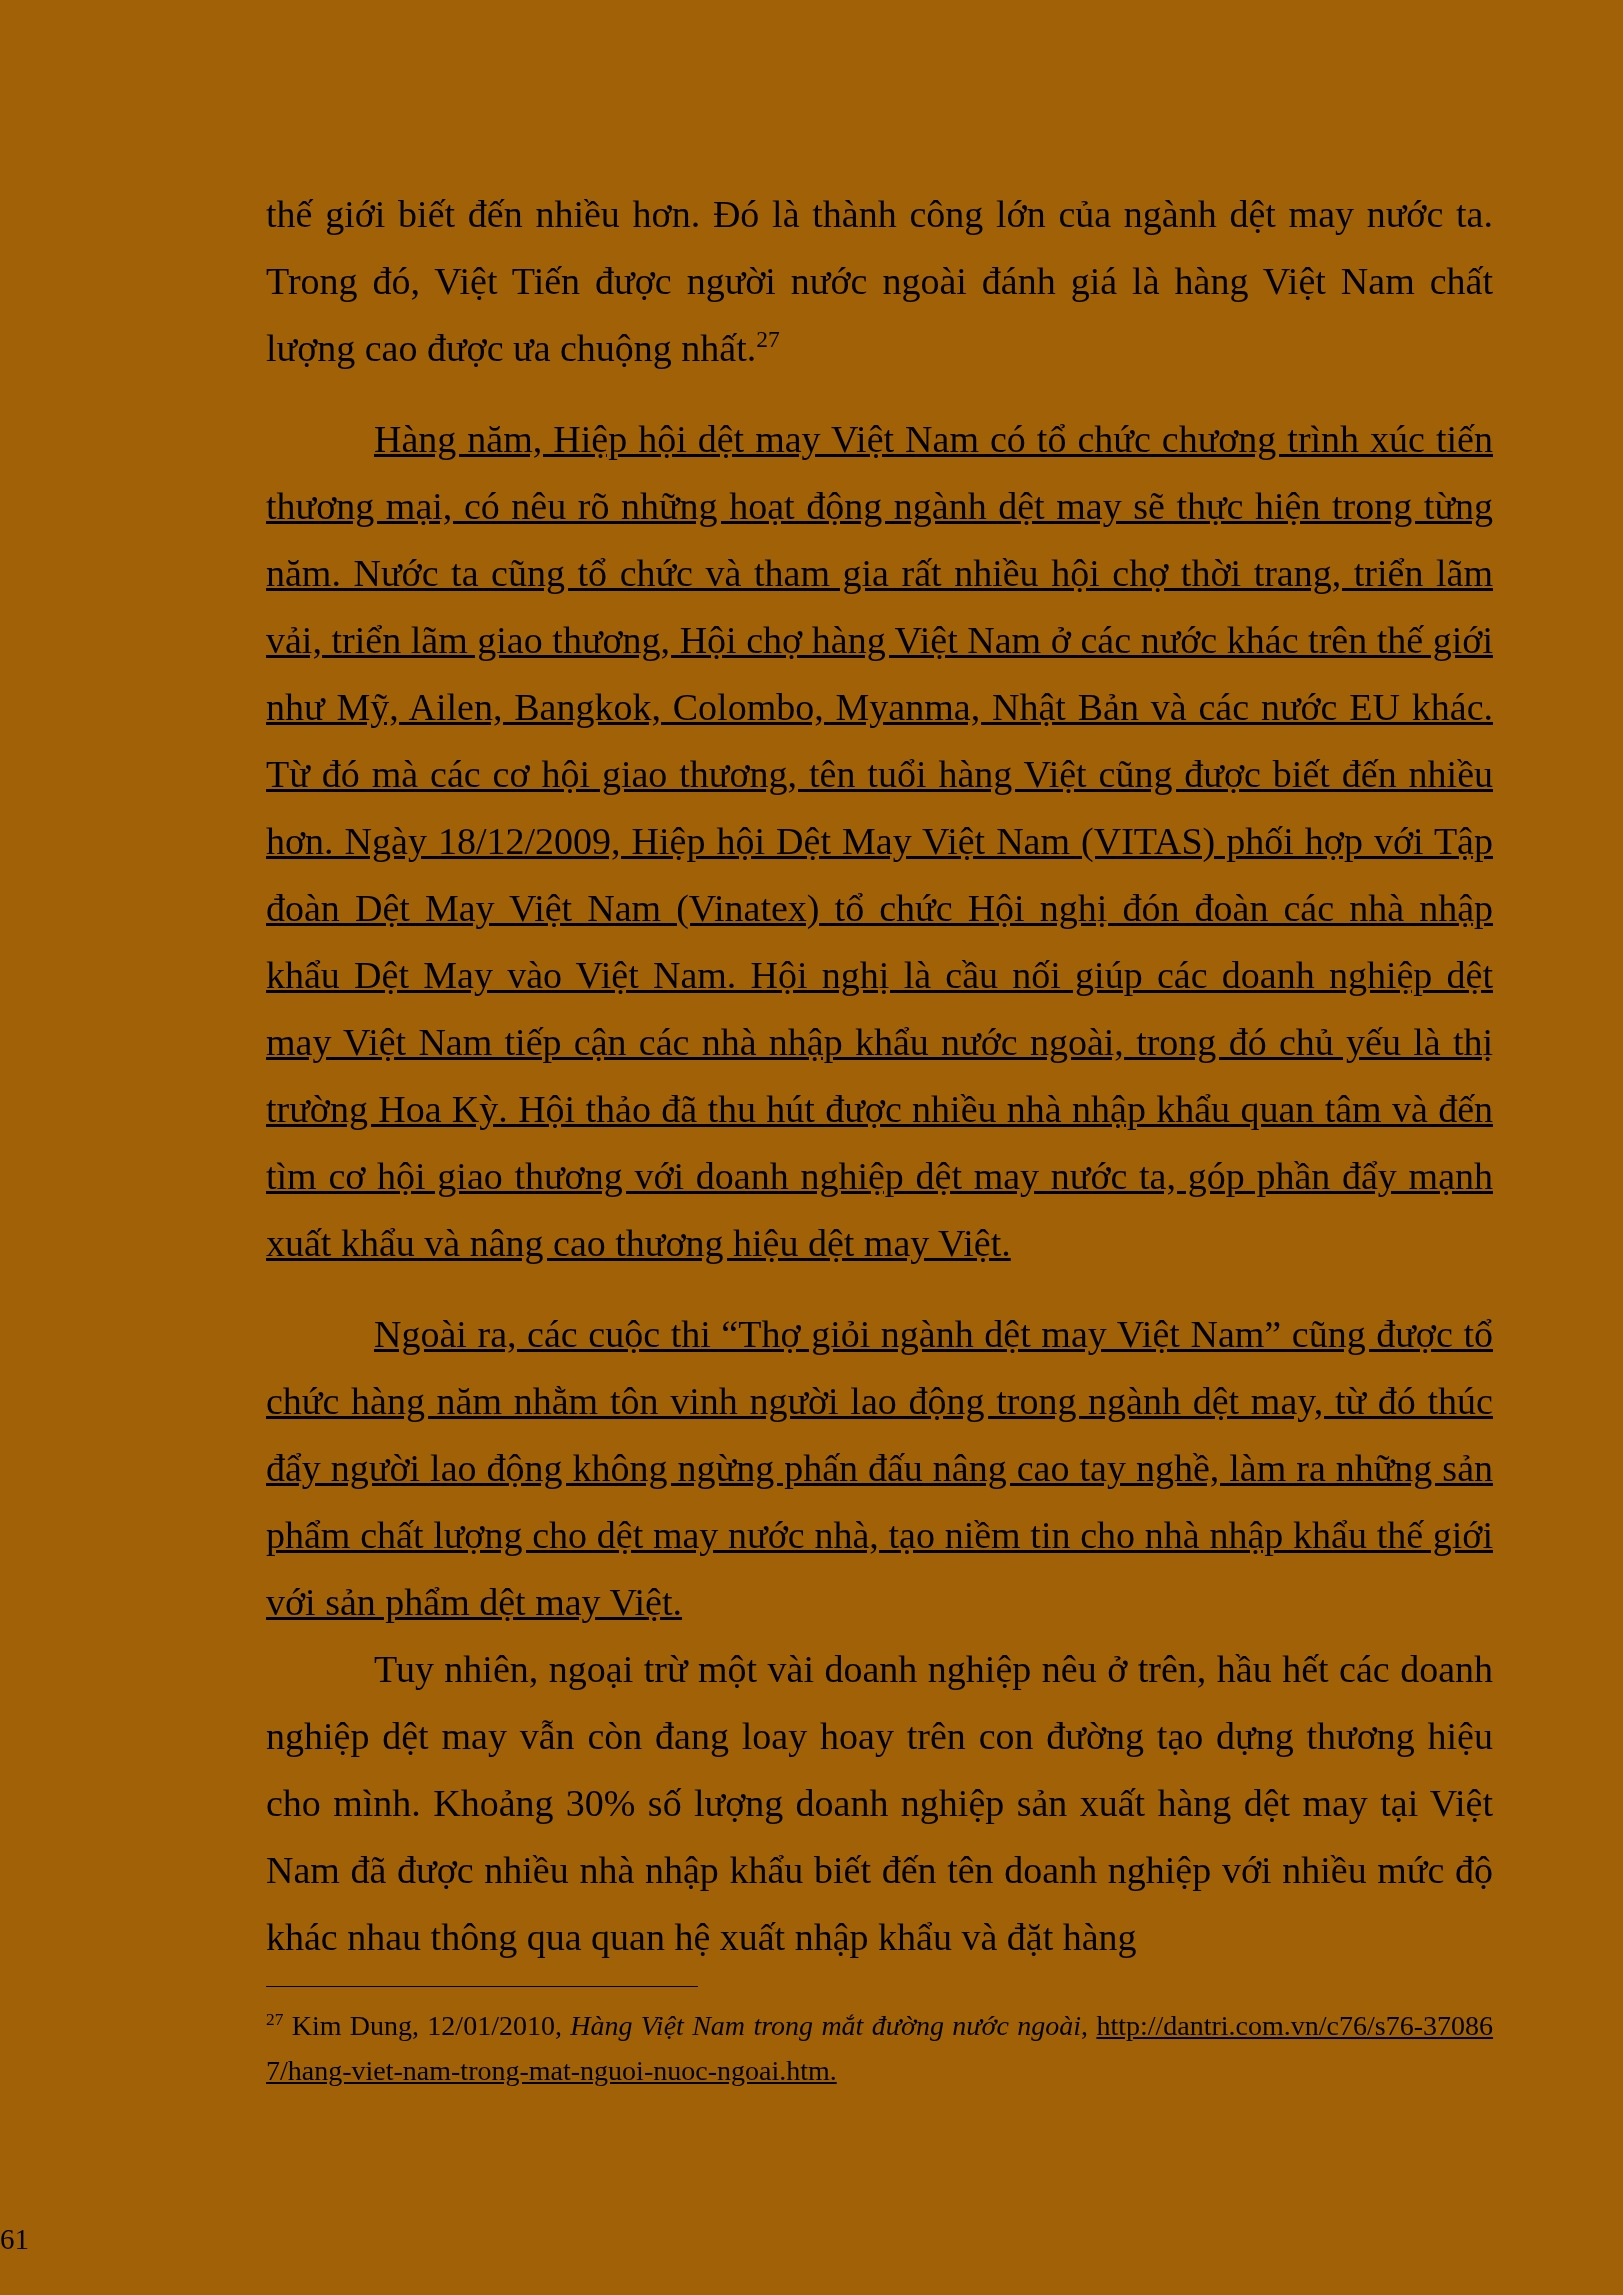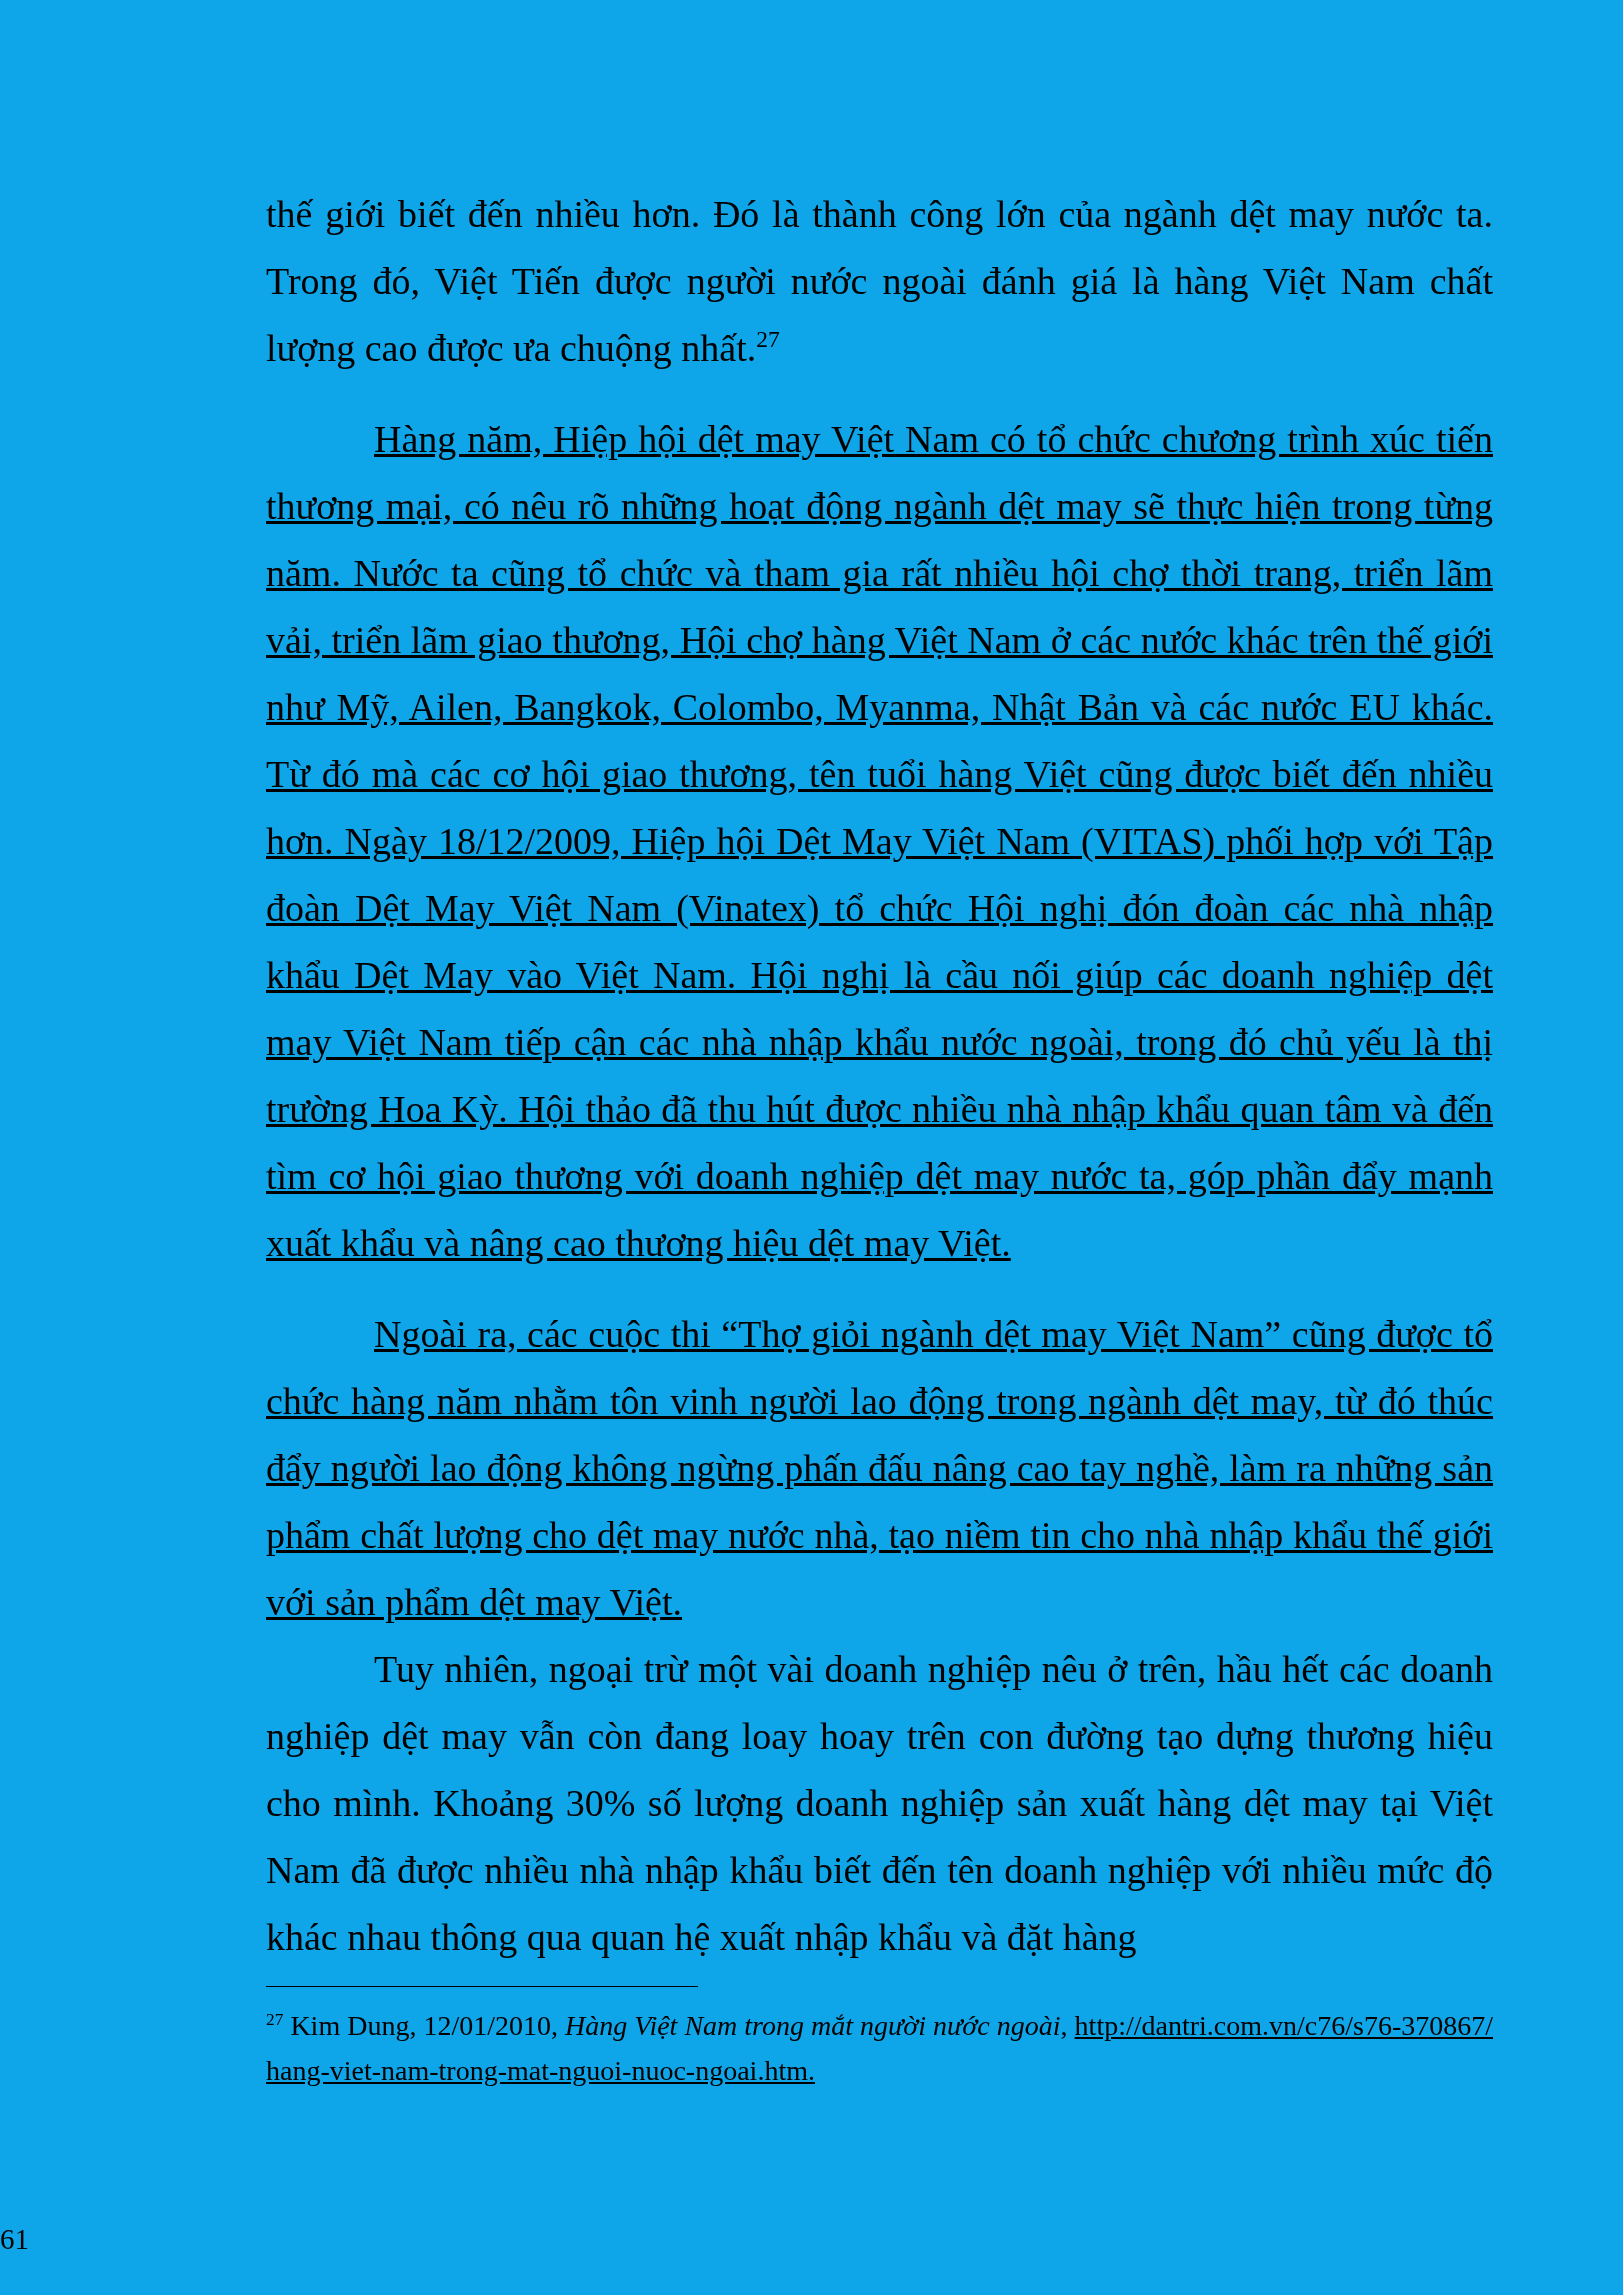--- a/index.html
+++ b/index.html
@@ -5,21 +5,21 @@
   * { box-sizing: border-box; }
   html, body {
     margin: 0;
     padding: 0;
     background: #ffffff;
   }
   .page {
     position: relative;
     width: 1623px;
     height: 2295px;
-    background: #0ea5e9;
+    background: #a16207;
     color: #000000;
     font-family: "Liberation Serif", "DejaVu Serif", serif;
     overflow: hidden;
   }
   .content {
     position: absolute;
     left: 266px;
     top: 181px;
     width: 1227px;
   }
@@ -88,19 +88,19 @@
     <p class="para indented spaced">Hàng năm, Hiệp hội dệt may Việt Nam có tổ chức chương trình xúc tiến thương mại, có nêu rõ những hoạt động ngành dệt may sẽ thực hiện trong từng năm. Nước ta cũng tổ chức và tham gia rất nhiều hội chợ thời trang, triển lãm vải, triển lãm giao thương, Hội chợ hàng Việt Nam ở các nước khác trên thế giới như Mỹ, Ailen, Bangkok, Colombo, Myanma, Nhật Bản và các nước EU khác. Từ đó mà các cơ hội giao thương, tên tuổi hàng Việt cũng được biết đến nhiều hơn. Ngày 18/12/2009, Hiệp hội Dệt May Việt Nam (VITAS) phối hợp với Tập đoàn Dệt May Việt Nam (Vinatex) tổ chức Hội nghị đón đoàn các nhà nhập khẩu Dệt May vào Việt Nam. Hội nghị là cầu nối giúp các doanh nghiệp dệt may Việt Nam tiếp cận các nhà nhập khẩu nước ngoài, trong đó chủ yếu là thị trường Hoa Kỳ. Hội thảo đã thu hút được nhiều nhà nhập khẩu quan tâm và đến tìm cơ hội giao thương với doanh nghiệp dệt may nước ta, góp phần đẩy mạnh xuất khẩu và nâng cao thương hiệu dệt may Việt.</p>
 
     <p class="para indented spaced">Ngoài ra, các cuộc thi “Thợ giỏi ngành dệt may Việt Nam” cũng được tổ chức hàng năm nhằm tôn vinh người lao động trong ngành dệt may, từ đó thúc đẩy người lao động không ngừng phấn đấu nâng cao tay nghề, làm ra những sản phẩm chất lượng cho dệt may nước nhà, tạo niềm tin cho nhà nhập khẩu thế giới với sản phẩm dệt may Việt.</p>
 
     <p class="para indented">Tuy nhiên, ngoại trừ một vài doanh nghiệp nêu ở trên, hầu hết các doanh nghiệp dệt may vẫn còn đang loay hoay trên con đường tạo dựng thương hiệu cho mình. Khoảng 30% số lượng doanh nghiệp sản xuất hàng dệt may tại Việt Nam đã được nhiều nhà nhập khẩu biết đến tên doanh nghiệp với nhiều mức độ khác nhau thông qua quan hệ xuất nhập khẩu và đặt hàng</p>
 
   </div>
 
   <div class="footnote-area">
     <div class="footnote-rule"></div>
-    <p class="footnote-text"><sup>27</sup><span> Kim Dung, 12/01/2010, </span><span class="footnote-title">Hàng Việt Nam trong mắt người nước ngoài</span><span>, </span><a class="footnote-url">http://dantri.com.vn/c76/s76-370867/hang-viet-nam-trong-mat-nguoi-nuoc-ngoai.htm.</a></p>
+    <p class="footnote-text"><sup>27</sup><span> Kim Dung, 12/01/2010, </span><span class="footnote-title">Hàng Việt Nam trong mắt đường nước ngoài</span><span>, </span><a class="footnote-url">http://dantri.com.vn/c76/s76-370867/hang-viet-nam-trong-mat-nguoi-nuoc-ngoai.htm.</a></p>
   </div>
 
   <div class="page-number">61</div>
 
 </div>
 
 
 </body></html>

